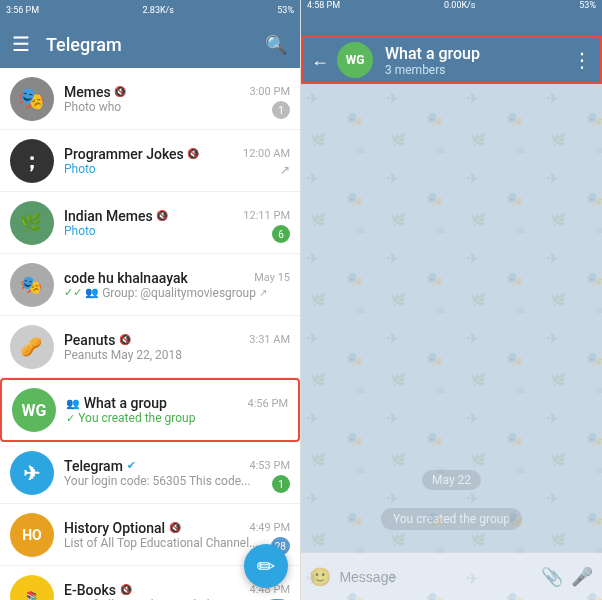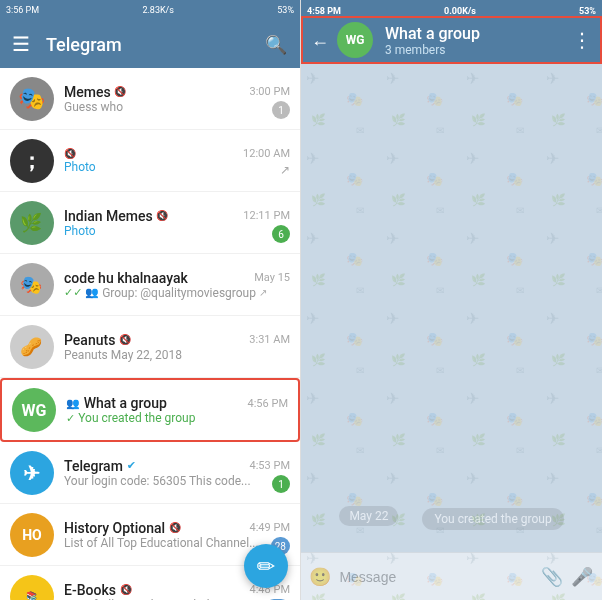--- a/index.html
+++ b/index.html
@@ -38,21 +38,21 @@
     .badge.gray { background: #bbb; }
     .badge.large { background: #5b9bd5; }
     .mute-icon { color: #aaa; font-size: 10px; }
     .verified-icon { color: #2ca5e0; font-size: 11px; }
 
     .fab { position: absolute; bottom: 12px; right: 12px; width: 44px; height: 44px; background: #2ca5e0; border-radius: 50%; display: flex; align-items: center; justify-content: center; color: #fff; font-size: 22px; cursor: pointer; box-shadow: 0 2px 8px rgba(0,0,0,0.3); z-index: 10; }
 
     
     .right-panel { width: 301px; height: 600px; display: flex; flex-direction: column; background: #c9d8e5; }
 
-    .status-bar-right { height: 16px; background: #517da2; display: flex; align-items: flex-end; justify-content: space-between; padding: 0 6px; font-weight: bold; }
+    .status-bar-right { height: 36px; background: #517da2; display: flex; align-items: flex-start; justify-content: space-between; padding: 0 6px; }
     .status-bar-right span { color: #fff; font-size: 9px; }
 
     .toolbar-right { height: 48px; background: #517da2; display: flex; align-items: center; padding: 0 8px; gap: 8px; border: 2px solid #e74c3c; }
     .back-icon { color: #fff; font-size: 18px; cursor: pointer; }
     .chat-header-info { flex: 1; }
     .chat-header-name { color: #fff; font-size: 16px; font-weight: 500; }
     .chat-header-sub { color: #c8e0f0; font-size: 12px; }
     .more-icon { color: #fff; font-size: 20px; cursor: pointer; }
 
     .date-badge { background: rgba(0,0,0,0.2); color: #fff; border-radius: 12px; padding: 3px 10px; font-size: 12px; margin: 8px auto; display: inline-block; }
@@ -100,29 +100,30 @@
     <div class="chat-item">
       <div class="avatar avatar-memes">
         <span style="font-size:22px;">🎭</span>
       </div>
       <div class="chat-info">
         <div class="chat-name-row">
           <span class="chat-name">Memes</span>
           <span class="mute-icon">🔇</span>
           <span class="chat-time">3:00 PM</span>
         </div>
-        <div class="chat-preview">Guess who</div>
+        <div class="chat-preview">Photo who</div>
       </div>
       <div class="badge gray">1</div>
     </div>
 
     <div class="chat-item">
       <div class="avatar avatar-prog" style="background:#333; font-size:22px;">；</div>
       <div class="chat-info">
         <div class="chat-name-row">
+          <span class="chat-name">Programmer Jokes</span>
           <span class="mute-icon">🔇</span>
           <span class="chat-time">12:00 AM</span>
         </div>
         <div class="chat-preview link">Photo</div>
       </div>
       <span style="position:absolute;right:10px;bottom:14px;color:#aaa;font-size:12px;">↗</span>
     </div>
 
     <div class="chat-item">
       <div class="avatar avatar-indian" style="background:#5a9a6a; font-size:18px;">🌿</div>
@@ -250,21 +251,21 @@
           <text x="45" y="40" font-size="14" fill="#607D8B">🎭</text>
           <text x="10" y="60" font-size="12" fill="#607D8B">🌿</text>
           <text x="55" y="70" font-size="10" fill="#607D8B">✉</text>
         </pattern>
       </defs>
       <rect width="100%" height="100%" fill="url(#tgpat)"></rect>
     </svg>
 
     <div class="message-area-center" style="flex:1; justify-content:flex-end; padding:10px;">
       <div style="flex:1;"></div>
-      <div style="display:flex; flex-direction:row; align-items:flex-end; gap:24px; margin-bottom:8px;">
+      <div style="display:flex; flex-direction:column; align-items:flex-start; gap:6px; margin-bottom:8px;">
         <div class="date-badge">May 22</div>
         <div class="system-msg">You created the group</div>
       </div>
     </div>
 
     <div class="input-bar" style="background:#fff;">
       <span class="input-icon">🙂</span>
       <input type="text" style="flex: 1 1 0%; border: none; outline: none; font-size: 14px; color: #8b5cf6;" placeholder="Message">
       <span class="input-icon">📎</span>
       <span class="mic-icon">🎤</span>

